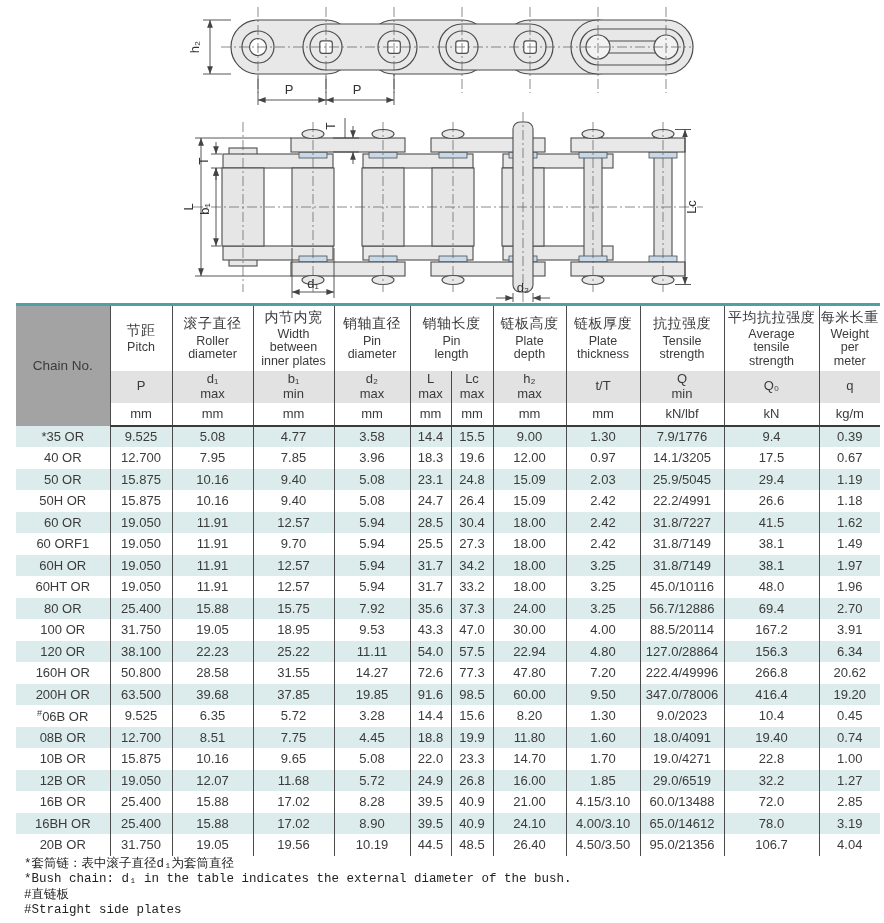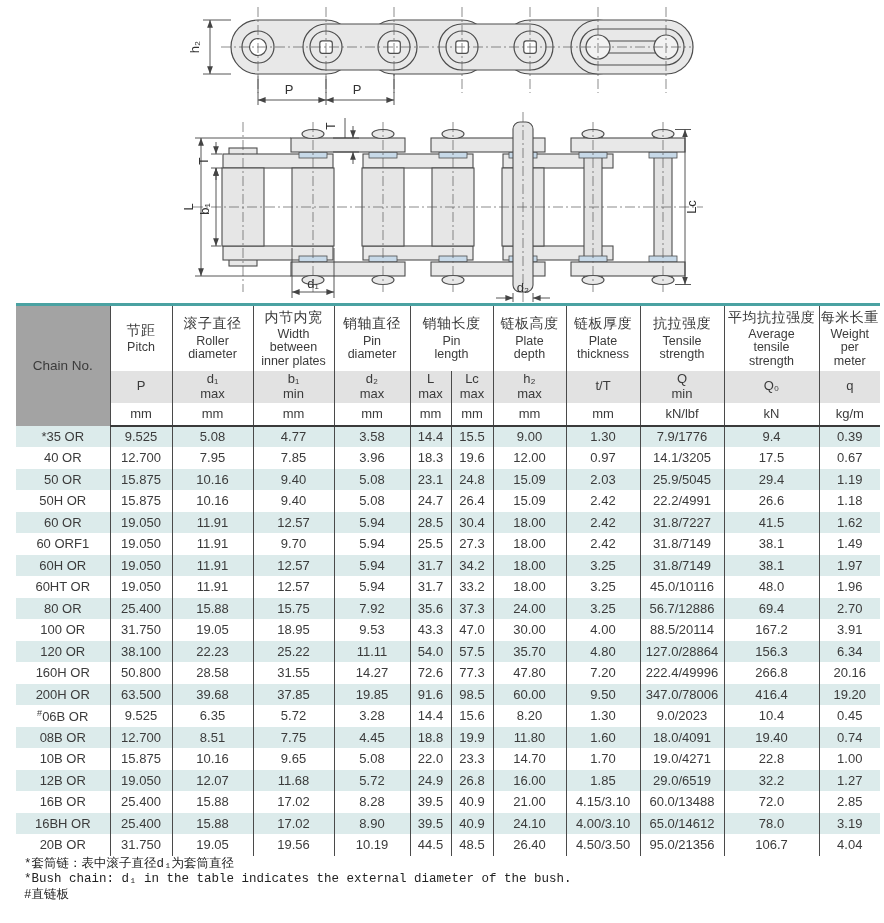--- a/index.html
+++ b/index.html
@@ -471,39 +471,39 @@
           <td>3.91</td>
         </tr>
         <tr>
           <td>120 OR</td>
           <td>38.100</td>
           <td>22.23</td>
           <td>25.22</td>
           <td>11.11</td>
           <td>54.0</td>
           <td>57.5</td>
-          <td>35.70</td>
+          <td>22.94</td>
           <td>4.80</td>
           <td>127.0/28864</td>
           <td>156.3</td>
           <td>6.34</td>
         </tr>
         <tr>
           <td>160H OR</td>
           <td>50.800</td>
           <td>28.58</td>
           <td>31.55</td>
           <td>14.27</td>
           <td>72.6</td>
           <td>77.3</td>
           <td>47.80</td>
           <td>7.20</td>
           <td>222.4/49996</td>
           <td>266.8</td>
-          <td>20.16</td>
+          <td>20.62</td>
         </tr>
         <tr>
           <td>200H OR</td>
           <td>63.500</td>
           <td>39.68</td>
           <td>37.85</td>
           <td>19.85</td>
           <td>91.6</td>
           <td>98.5</td>
           <td>60.00</td>
@@ -610,15 +610,16 @@
           <td>106.7</td>
           <td>4.04</td>
         </tr>
       </tbody>
   </table>
 
   <div class="footnotes">
     <div>*套筒链：表中滚子直径d₁为套筒直径</div>
     <div>*Bush chain: d₁ in the table indicates the external diameter of the bush.</div>
     <div>#直链板</div>
+    <div>#Straight side plates</div>
   </div>
 
 </div>
 
 </body></html>

